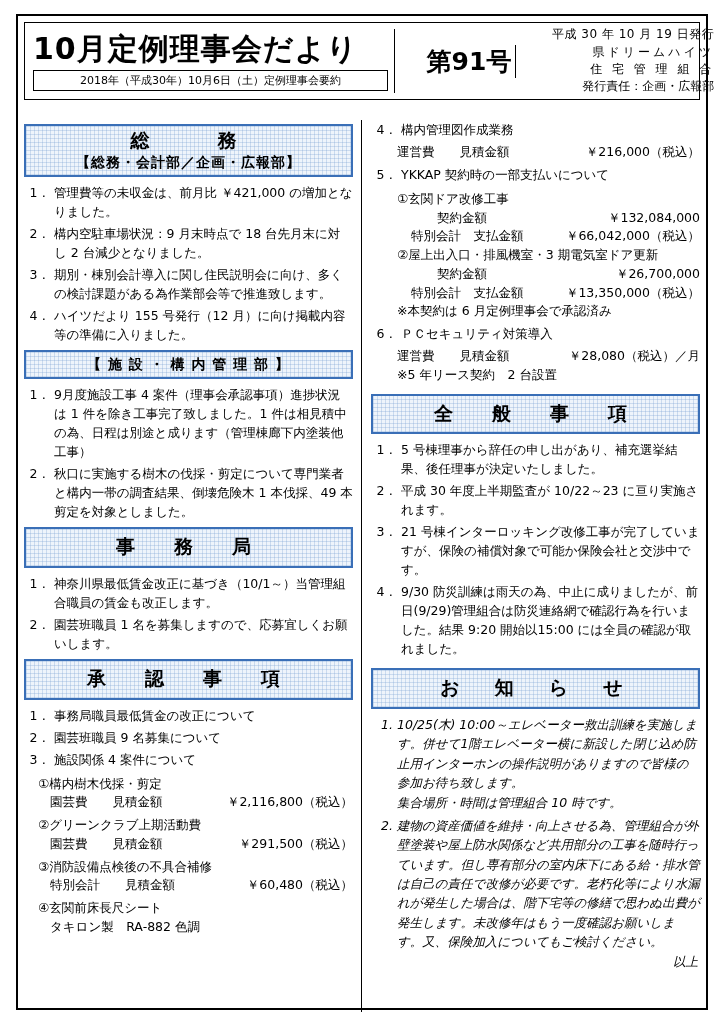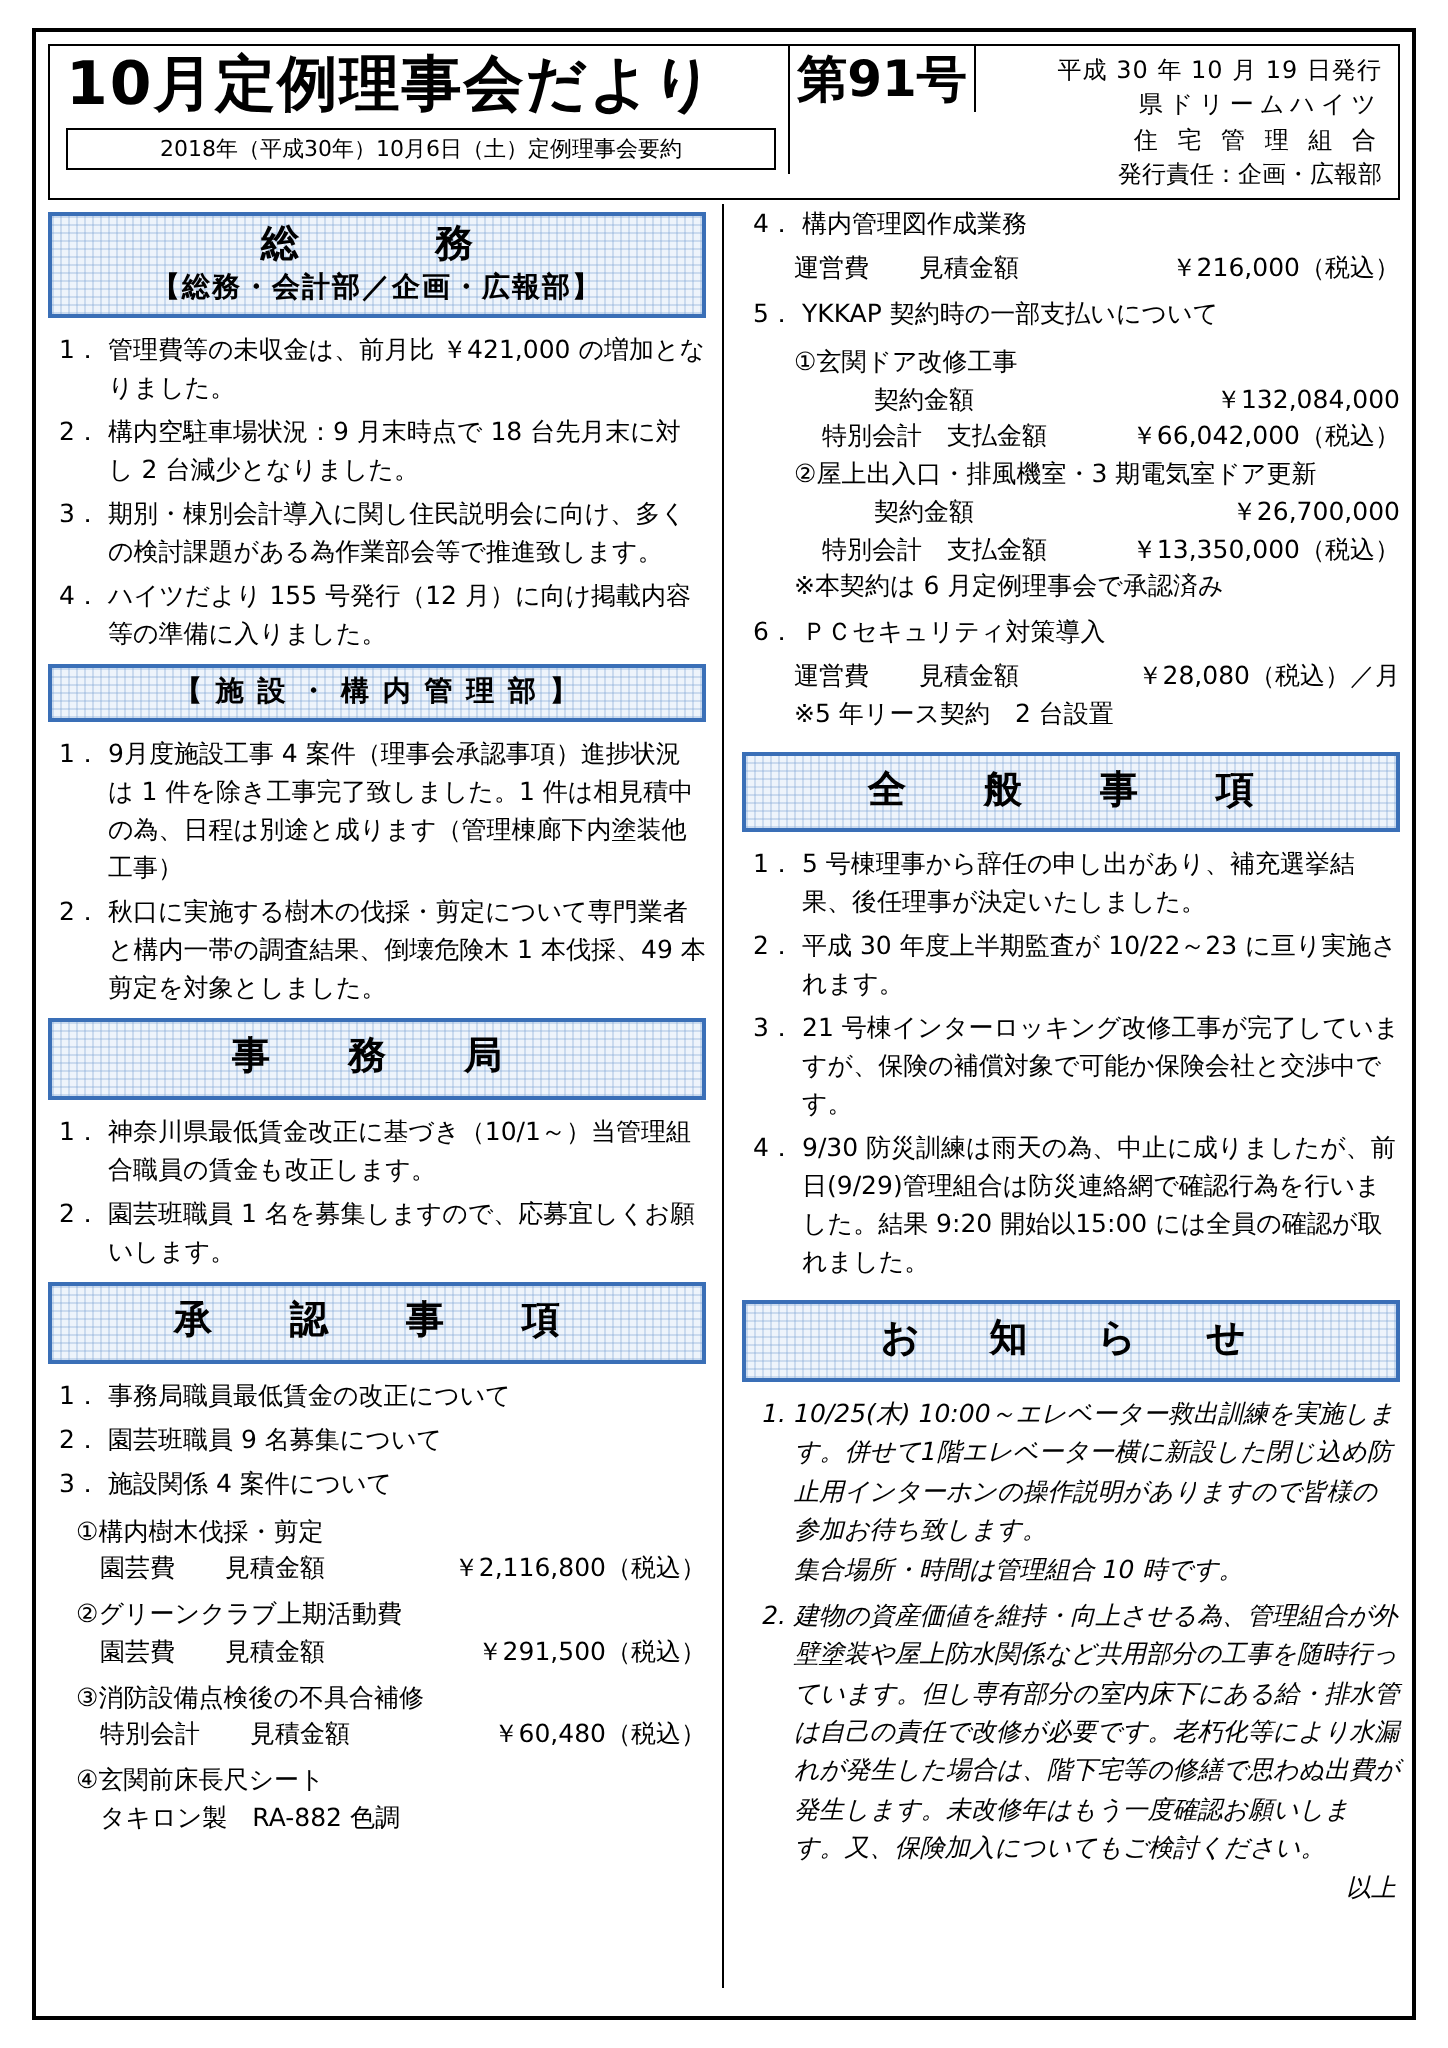--- a/index.html
+++ b/index.html
@@ -19,24 +19,25 @@
   .outer{
     border:2px solid #000;
     width:692px;height:996px;
     box-sizing:border-box;
     padding:6px;
     position:relative;
   }
   
   .masthead{
     display:flex;
-    align-items:flex-start;
+    align-items:center;
     border:1px solid #000;
     height:78px;
     box-sizing:border-box;
+    gap:28px;
   }
   .mh-left{
     flex:0 0 370px;
     border-right:1px solid #000;
     padding:4px 6px 2px 8px;
     box-sizing:border-box;
     display:flex;flex-direction:column;justify-content:center;
   }
   .mh-title{
     font-size:30px;
@@ -72,21 +73,21 @@
     white-space:nowrap;
   }
   .mh-right .date{font-size:12px;letter-spacing:0.5px;}
   .mh-right .org{letter-spacing:3px;}
   .mh-right .org2{letter-spacing:3px;}
   .mh-right .resp{letter-spacing:0px;}
 
   
   .cols{
     display:flex;
-    margin-top:2px;
+    margin-top:20px;
     height:892px;
   }
   .col{
     width:50%;
     box-sizing:border-box;
   }
   .col.left{padding-right:8px;border-right:1px solid #000;}
   .col.right{padding-left:9px;}
 
   

